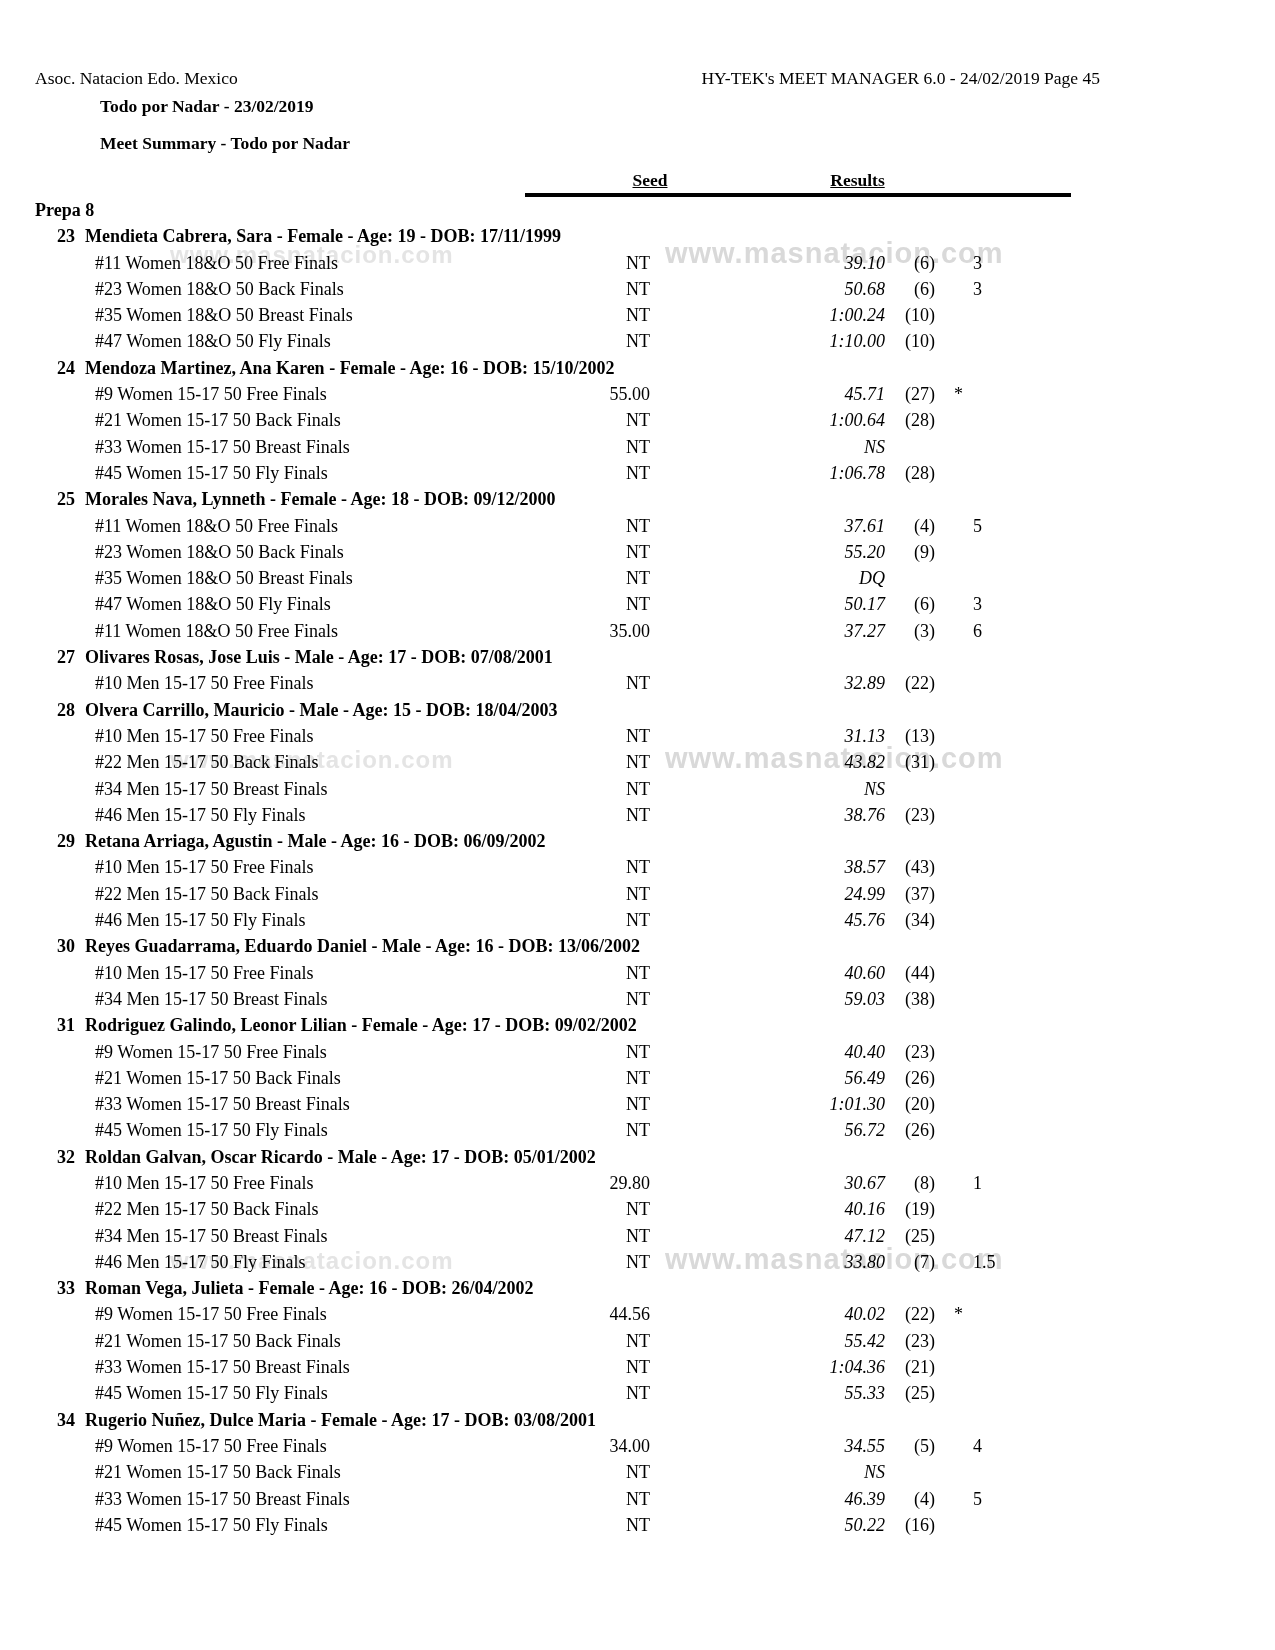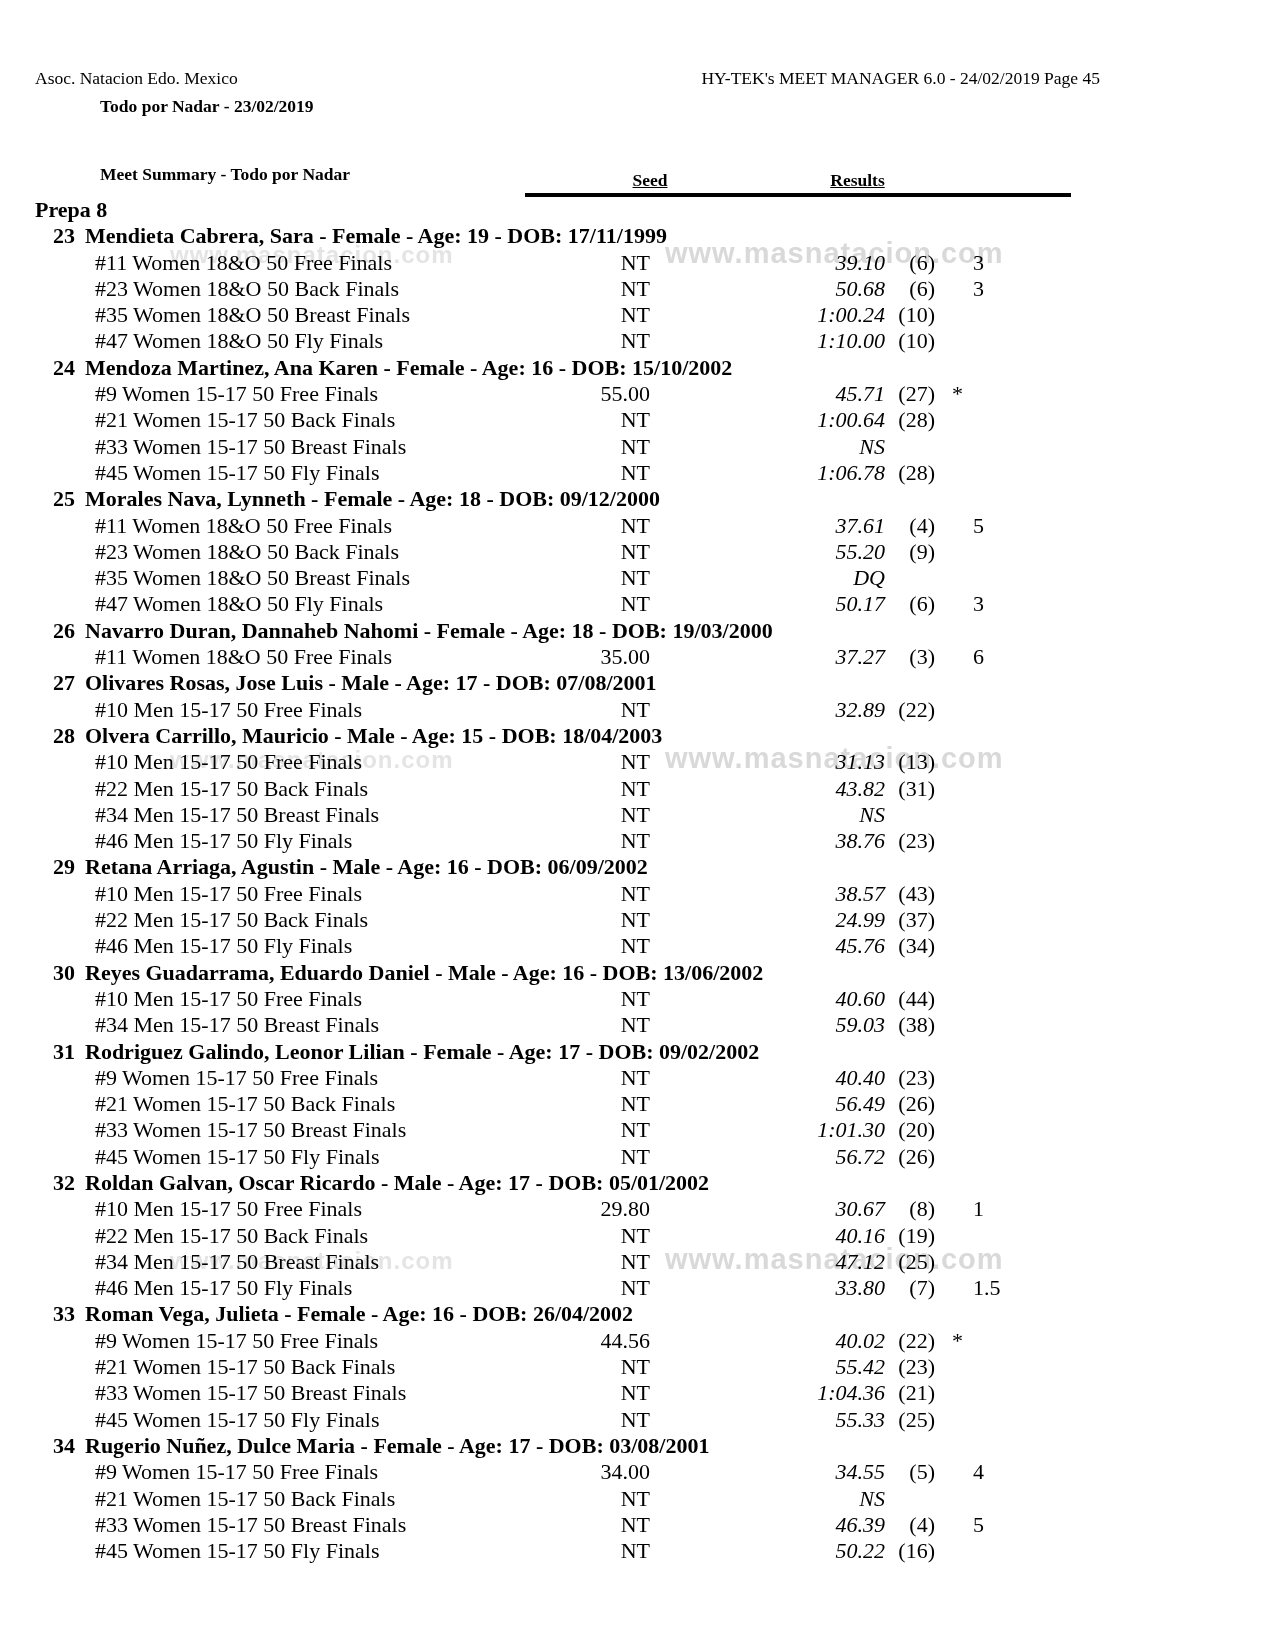--- a/index.html
+++ b/index.html
@@ -22,39 +22,39 @@
   }
   .hdr-right {
     position: absolute; right: 175px; top: 68px;
     font-size: 17.5px;
   }
   .title-1, .title-2 {
     position: absolute; left: 100px; width: 1000px;
     text-align: left; font-weight: bold; font-size: 17.5px;
   }
   .title-1 { top: 96px; }
-  .title-2 { top: 133px; margin-top: 31px; }
+  .title-2 { top: 133px; }
 
   .col-hdr {
     position: absolute; top: 170px;
     font-weight: bold; font-size: 17.5px;
     text-align: center; text-decoration: underline;
   }
   .col-hdr-seed    { left: 600px; width: 100px; }
   .col-hdr-results { left: 795px; width: 125px; }
   .hdr-rule {
     position: absolute; left: 525px; top: 193px;
     width: 546px; height: 4px; background: #000;
   }
 
   
   .table-body {
     position: absolute; left: 0; top: 197px; width: 1275px;
   }
-  .row { height: 26.3px; line-height: 26.3px; font-size: 22px; white-space: nowrap; }
+  .row { height: 26.3px; line-height: 26.3px; font-size: 18px; white-space: nowrap; }
 
   .team-row { padding-left: 35px; font-weight: bold; }
 
   .swimmer-row { display: flex; font-weight: bold; }
   .sw-num  { display: inline-block; margin-left: 35px; width: 40px; text-align: right; }
   .sw-info { display: inline-block; margin-left: 10px; }
 
   .event-row { display: flex; }
   .ev-label  { display: inline-block; margin-left: 95px; width: 425px; overflow: hidden; }
   .ev-seed   { display: inline-block; width: 130px; text-align: right; }
@@ -207,24 +207,20 @@
         <span class="ev-points"></span>
       </div>
       <div class="row event-row">
         <span class="ev-label">#47 Women 18&amp;O 50 Fly Finals</span>
         <span class="ev-seed">NT</span>
         <span class="ev-result">50.17</span>
         <span class="ev-place">(6)</span>
         <span class="ev-star"></span>
         <span class="ev-points">3</span>
       </div>
-      <div class="row swimmer-row">
-        <span class="sw-num">26</span>
-        <span class="sw-info">Navarro Duran, Dannaheb Nahomi - Female - Age: 18 - DOB: 19/03/2000</span>
-      </div>
       <div class="row event-row">
         <span class="ev-label">#11 Women 18&amp;O 50 Free Finals</span>
         <span class="ev-seed">35.00</span>
         <span class="ev-result">37.27</span>
         <span class="ev-place">(3)</span>
         <span class="ev-star"></span>
         <span class="ev-points">6</span>
       </div>
       <div class="row swimmer-row">
         <span class="sw-num">27</span>

